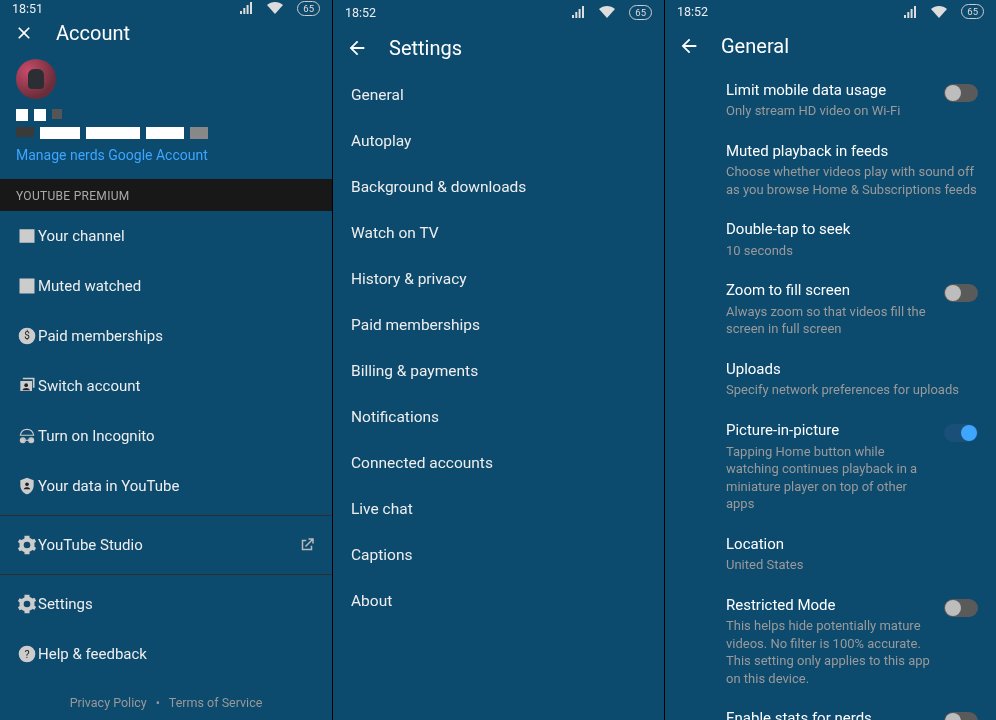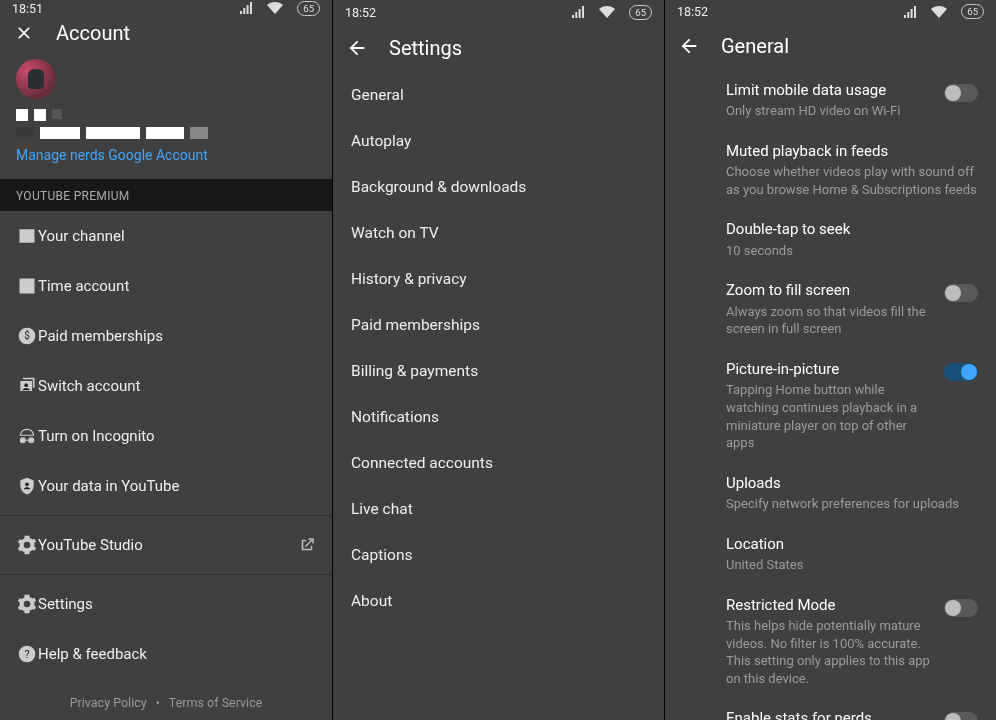--- a/index.html
+++ b/index.html
@@ -7,21 +7,21 @@
     background: #000;
     font-family: Roboto, "Segoe UI", Arial, sans-serif;
     width: 996px;
     height: 720px;
     display: flex;
     overflow: hidden;
   }
   .panel {
     width: 332px;
     height: 720px;
-    background: #404040;
+    background: #0c4a6e;
     color: #fff;
     display: flex;
     flex-direction: column;
     position: relative;
     overflow: hidden;
   }
   .panel + .panel { border-left: 1px solid #000; }
 
   
   .status-bar {
@@ -194,21 +194,21 @@
           </svg>
       </span>
       <span>Your channel</span>
     </div>
     <div class="list-item">
       <span class="icon">
         <svg width="20" height="20" viewBox="0 0 24 24" fill="#ccc">
             <path d="M3 3h18v18H3zM7 10h2v7H7zm4-3h2v10h-2zm4 5h2v5h-2z"></path>
           </svg>
       </span>
-      <span>Time account</span>
+      <span>Muted watched</span>
     </div>
     <div class="list-item">
       <span class="icon">
         <svg width="20" height="20" viewBox="0 0 24 24" fill="#ccc">
             <circle cx="12" cy="12" r="10"></circle>
             <text x="12" y="16" text-anchor="middle" font-size="12" fill="#212121">$</text>
           </svg>
       </span>
       <span>Paid memberships</span>
     </div>
@@ -384,35 +384,35 @@
     <div class="g-item">
       <div class="g-text">
         <div class="g-title">Zoom to fill screen</div>
         <div class="g-sub">Always zoom so that videos fill the screen in full screen</div>
       </div>
       <div class="toggle"></div>
     </div>
 
     <div class="g-item">
       <div class="g-text">
+        <div class="g-title">Uploads</div>
+        <div class="g-sub">Specify network preferences for uploads</div>
+      </div>
+    </div>
+
+    <div class="g-item">
+      <div class="g-text">
         <div class="g-title">Picture-in-picture</div>
         <div class="g-sub">Tapping Home button while watching continues playback in a miniature player on top of other apps</div>
       </div>
       <div class="toggle on"></div>
     </div>
 
     <div class="g-item">
       <div class="g-text">
-        <div class="g-title">Uploads</div>
-        <div class="g-sub">Specify network preferences for uploads</div>
-      </div>
-    </div>
-
-    <div class="g-item">
-      <div class="g-text">
         <div class="g-title">Location</div>
         <div class="g-sub">United States</div>
       </div>
     </div>
 
     <div class="g-item">
       <div class="g-text">
         <div class="g-title">Restricted Mode</div>
         <div class="g-sub">This helps hide potentially mature videos. No filter is 100% accurate. This setting only applies to this app on this device.</div>
       </div>

